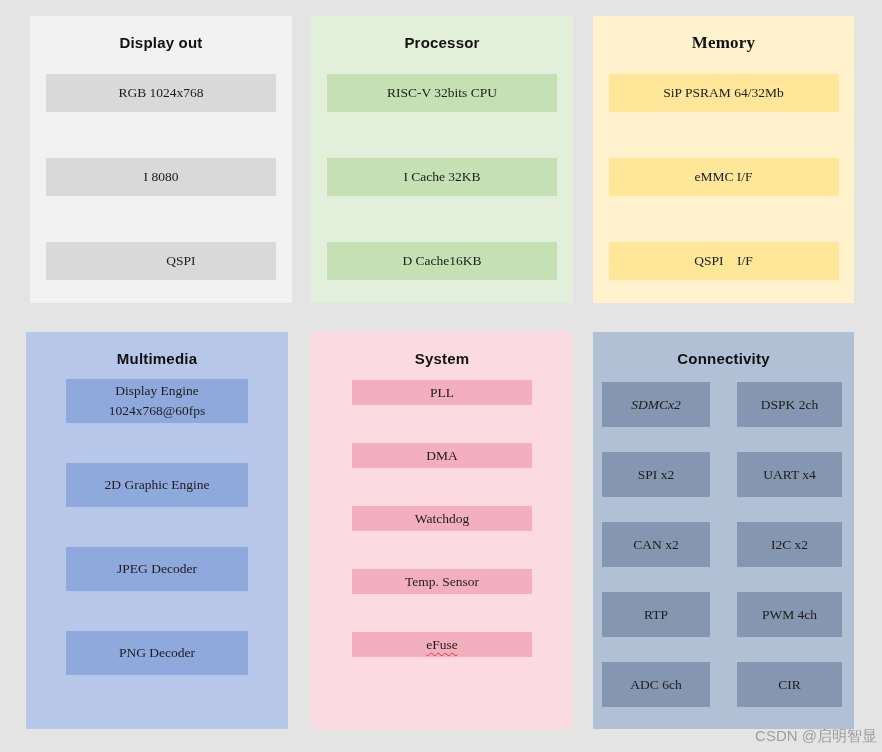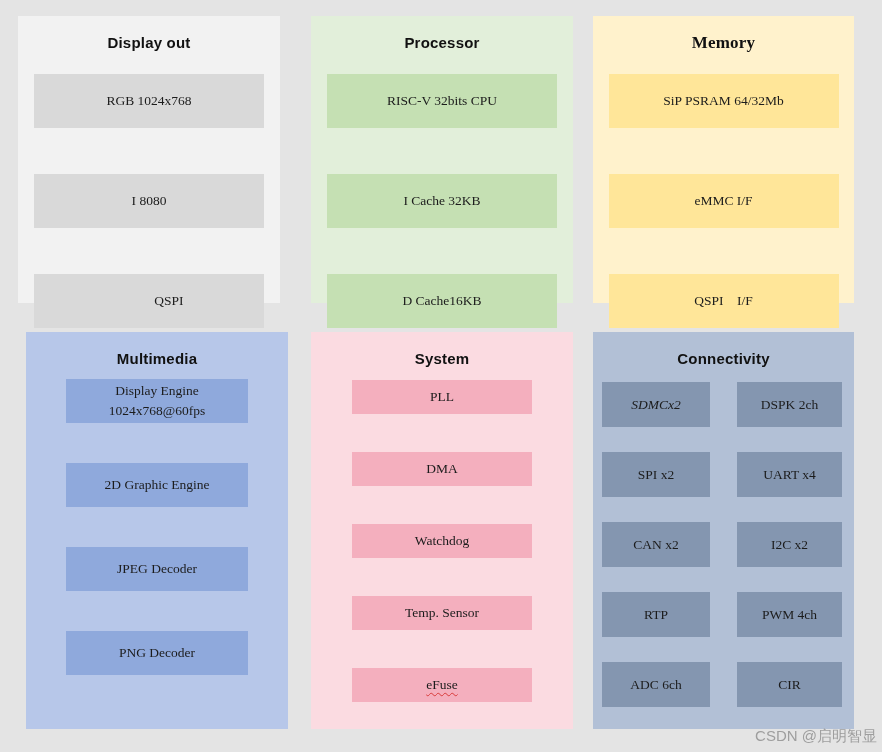--- a/index.html
+++ b/index.html
@@ -40,35 +40,35 @@
     align-items: center;
     justify-content: center;
     text-align: center;
     font-size: 13.5px;
     line-height: 1.45;
     color: #1c1c1c;
   }
   .item span { white-space: pre; }
 
   
-  .p1 { left: 18px;  top: 16px;  width: 262px; height: 287px; }
+  .p1 { left: 30px;  top: 16px;  width: 262px; height: 287px; }
   .p2 { left: 311px; top: 16px;  width: 262px; height: 287px; }
   .p3 { left: 593px; top: 16px;  width: 261px; height: 287px; }
   .p4 { left: 26px;  top: 332px; width: 262px; height: 397px; }
   .p5 { left: 311px; top: 332px; width: 262px; height: 397px; }
   .p6 { left: 593px; top: 332px; width: 261px; height: 397px; }
 
   
-  .p1 .item, .p2 .item, .p3 .item { width: 230px; height: 54px; margin-top: 46px; }
+  .p1 .item, .p2 .item, .p3 .item { width: 230px; height: 38px; margin-top: 46px; }
   .p1 .item:first-child, .p2 .item:first-child, .p3 .item:first-child { margin-top: 21px; }
 
   .p4 .item { width: 182px; height: 44px; margin-top: 40px; }
   .p4 .item:first-child { margin-top: 10px; }
 
-  .p5 .item { width: 180px; height: 34px; margin-top: 38px; }
+  .p5 .item { width: 180px; height: 25px; margin-top: 38px; }
   .p5 .item:first-child { margin-top: 11px; }
 
   .p6 .items {
     display: grid;
     grid-template-columns: 108px 105px;
     justify-content: space-between;
     row-gap: 25px;
     padding: 0 12px 0 9px;
     margin-top: 13px;
     align-items: stretch;

